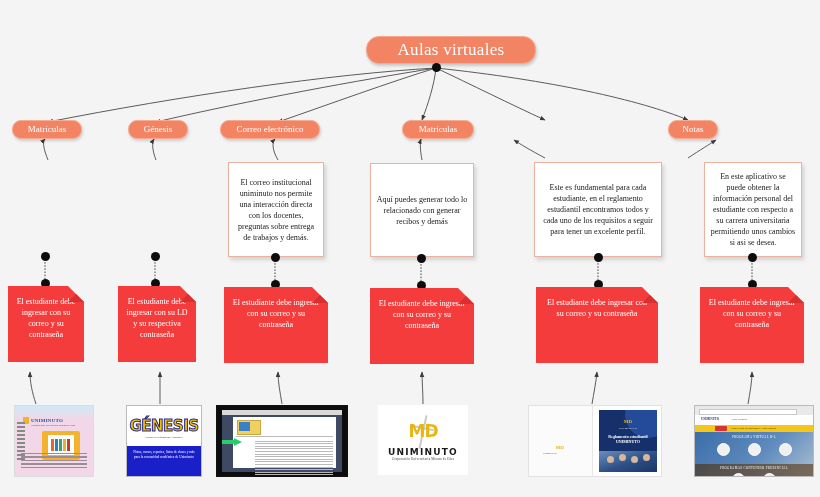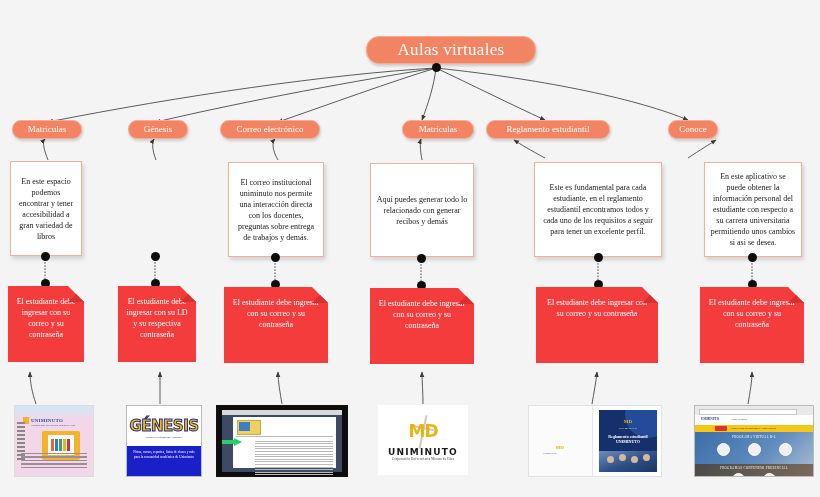--- a/index.html
+++ b/index.html
@@ -214,24 +214,22 @@
     </g>
   </svg>
 
   <div class="title-pill">Aulas virtuales</div>
   <div class="dot" style="left:432px;top:63px;"></div>
 
   <div class="pill" style="left:12px;top:120px;width:68px;">Matriculas</div>
   <div class="pill" style="left:128px;top:120px;width:58px;">Génesis</div>
   <div class="pill" style="left:220px;top:120px;width:98px;">Correo electrónico</div>
   <div class="pill" style="left:402px;top:120px;width:70px;">Matriculas</div>
-  <div class="pill" style="left:486px;top:120px;width:122px;">Reglamento estudiantil</div>
-  <div class="pill" style="left:668px;top:120px;width:48px;">Conoce</div>
-
-  <div class="wbox" style="left:10px;top:161px;width:72px;height:95px;">En este espacio podemos encontrar y tener accesibilidad a gran variedad de libros</div>
+  <div class="pill" style="left:668px;top:120px;width:48px;">Notas</div>
+
   <div class="wbox" style="left:370px;top:163px;width:104px;height:94px;">Aquí puedes generar todo lo relacionado con generar recibos y demás</div>
   <div class="wbox" style="left:228px;top:162px;width:96px;height:95px;">El correo institucional uniminuto nos permite una interacción directa con los docentes, preguntas sobre entrega de trabajos y demás.</div>
   <div class="wbox" style="left:704px;top:162px;width:98px;height:95px;">En este aplicativo se puede obtener la información personal del estudiante con respecto a su carrera universitaria permitiendo unos cambios si asi se desea.</div>
   <div class="wbox" style="left:534px;top:162px;width:128px;height:95px;">Este es fundamental para cada estudiante, en el reglamento estudiantil encontramos todos y cada uno de los requisitos a seguir para tener un excelente perfil.</div>
 
   <div class="dot" style="left:41px;top:252px;"></div>
   <div class="dot" style="left:151px;top:252px;"></div>
   <div class="dot" style="left:271px;top:253px;"></div>
   <div class="dot" style="left:417px;top:254px;"></div>
   <div class="dot" style="left:594px;top:253px;"></div>

